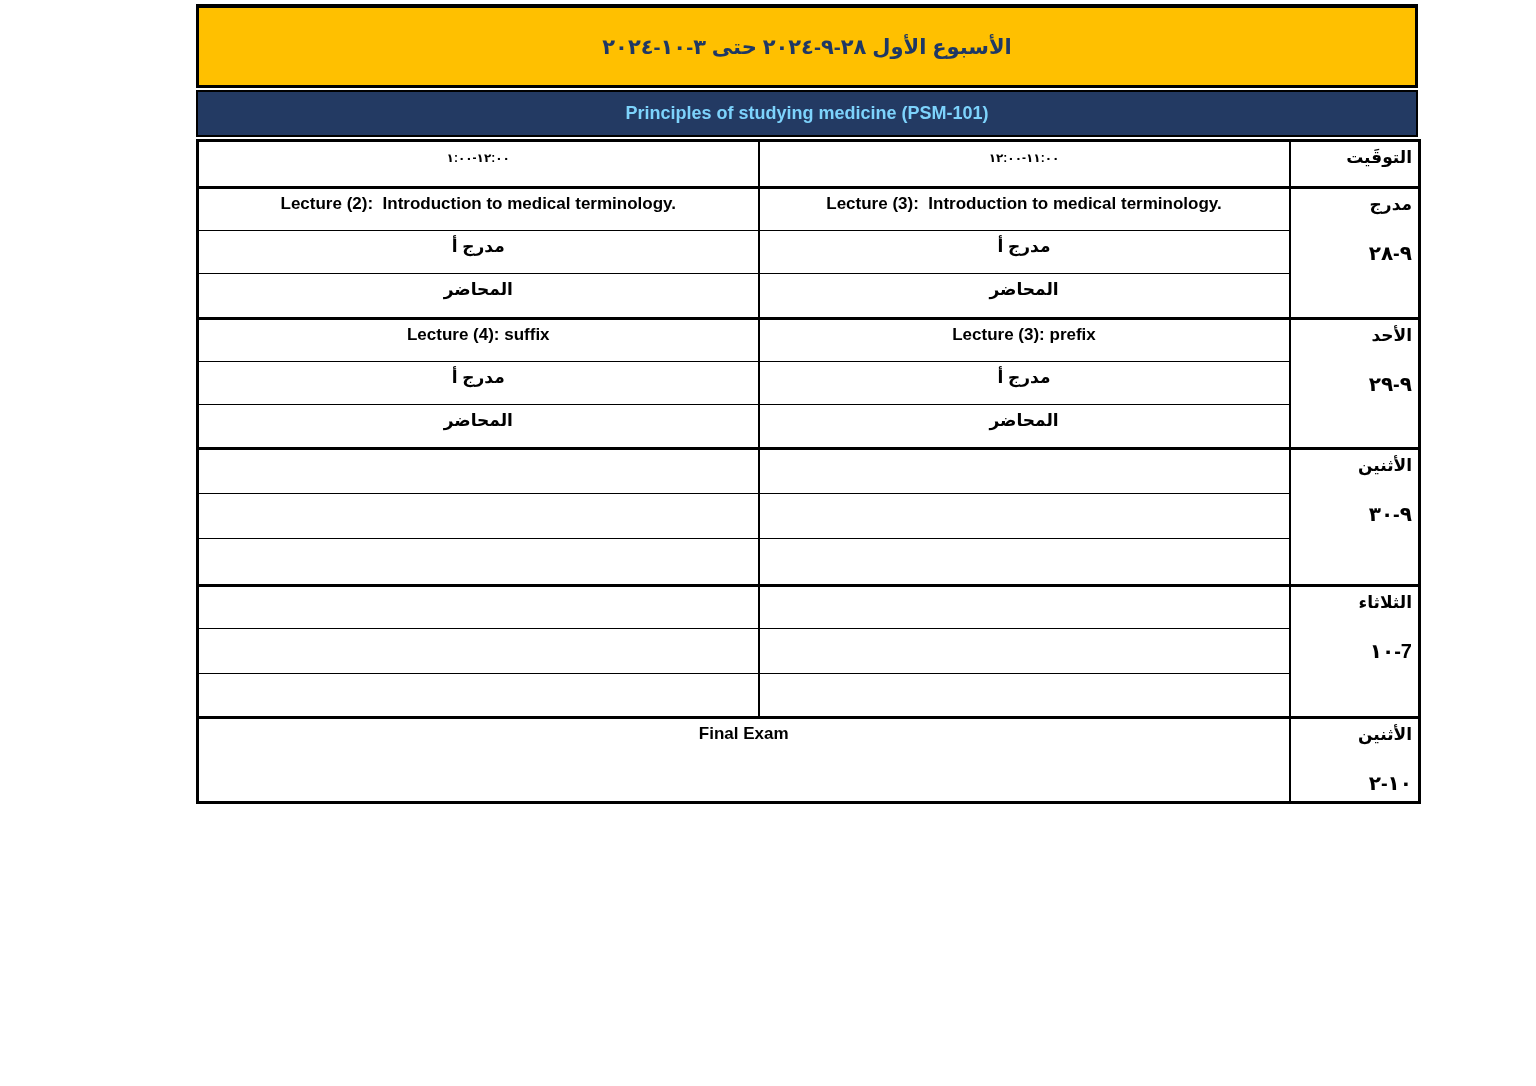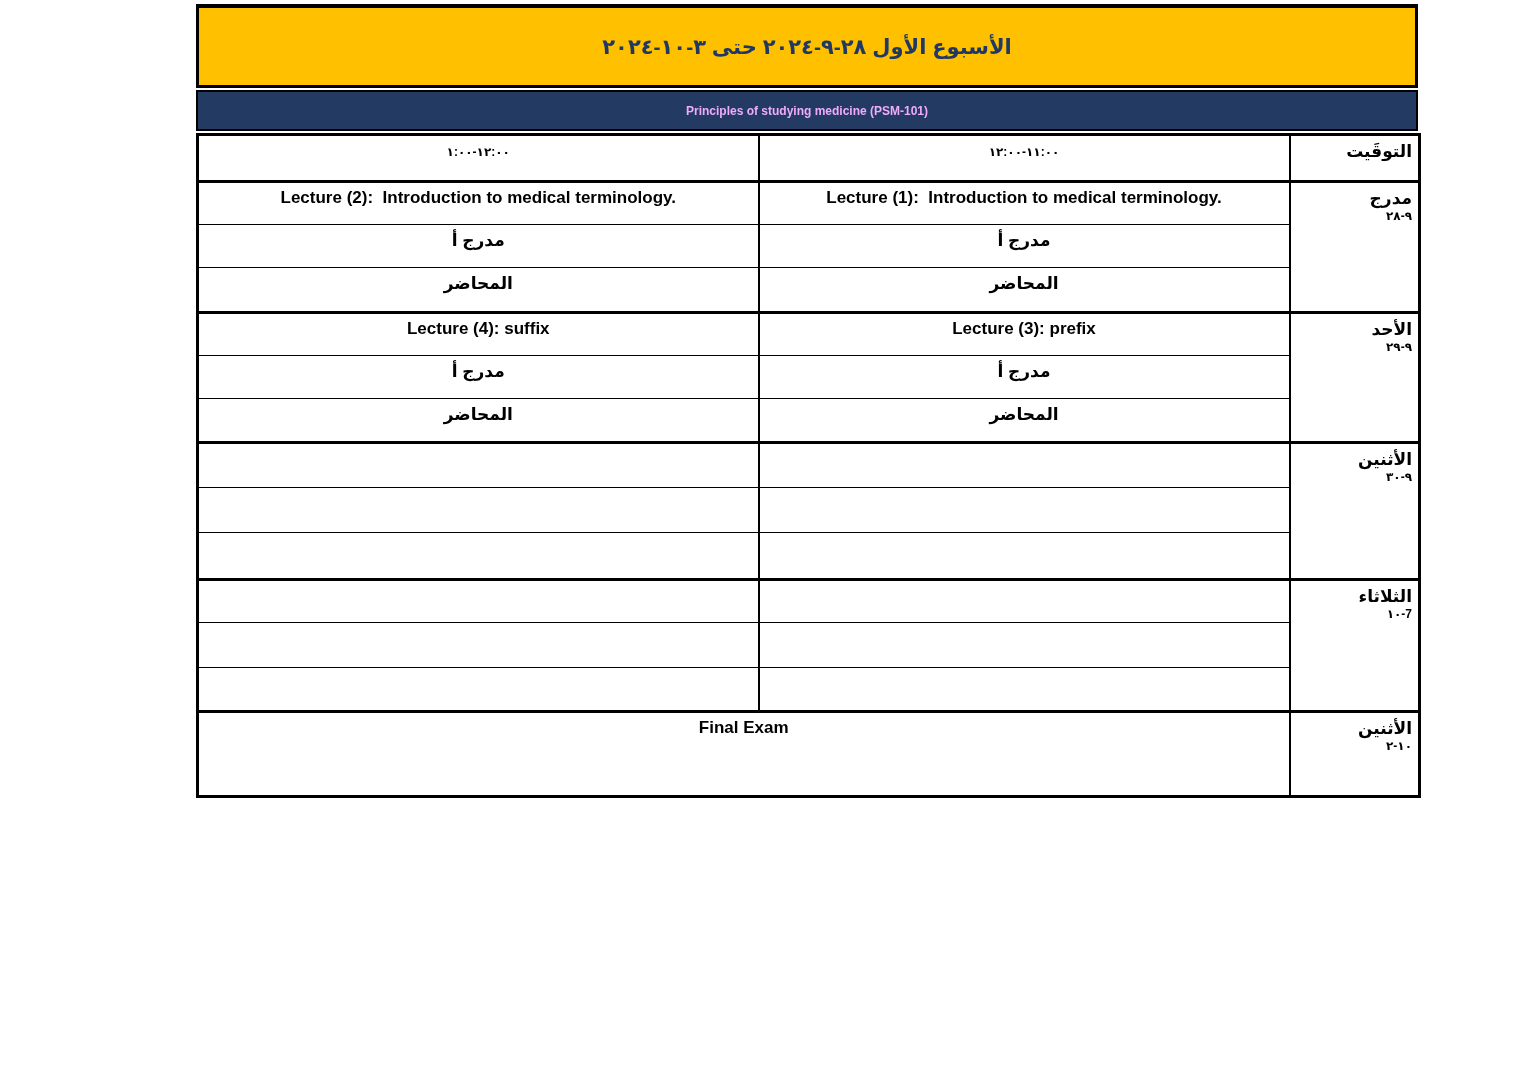--- a/index.html
+++ b/index.html
@@ -30,29 +30,29 @@
     align-items: center;
     justify-content: center;
     direction: rtl;
     color: #1F3864;
     font-weight: bold;
     font-size: 21px;
   }
   .band-course {
     box-sizing: border-box;
     margin-top: 2px;
-    height: 41px;
+    height: 47px;
     background: #233A63;
     border: 2px solid #000;
     display: flex;
     align-items: center;
     justify-content: center;
-    color: #f0abfc;
+    color: #7dd3fc;
     font-weight: bold;
-    font-size: 12px;
+    font-size: 18px;
   }
   table.sched {
     margin-top: 2px;
     width: 1222px;
     border-collapse: collapse;
     table-layout: fixed;
     font-weight: bold;
   }
   table.sched td {
     box-sizing: border-box;
@@ -73,21 +73,21 @@
     padding-left: 9px;
     font-size: 17px;
   }
   .num {
     direction: ltr;
     unicode-bidi: isolate;
     display: inline-block;
     letter-spacing: 2px;
   }
   .day-cell { text-align: right; padding-right: 9px; font-size: 18px; }
-  .day-date { font-size: 12px; }
+  .day-date { margin-top: 26px; font-size: 20px; }
   .timing-cell { text-align: right; padding-right: 9px; font-size: 18px; }
   .time-val { font-size: 12px; }
   .final-cell { text-align: center; font-size: 18px; }
   .r47 { height: 47px; }
   .r45 { height: 45px; }
   .r44 { height: 44px; }
   .r43 { height: 43px; }
   .r85 { height: 85px; }
 </style>
 </head>
@@ -121,21 +121,21 @@
       <td class="c">
         <span class="num time-val">١٢:٠٠-١:٠٠</span>
       </td>
     </tr>
 
     <tr class="block-top r43">
       <td class="day-cell" rowspan="3">
         <div>مدرج</div>
         <div class="day-date"><span class="num">٩-٢٨</span></div>
       </td>
-      <td class="lec"><span>Lecture (1):  Introduction to medical terminology.</span></td>
+      <td class="lec"><span>Lecture (3):  Introduction to medical terminology.</span></td>
       <td class="lec"><span>Lecture (2):  Introduction to medical terminology.</span></td>
     </tr>
     <tr class="r43">
       <td class="c"><span>مدرج أ</span></td>
       <td class="c"><span>مدرج أ</span></td>
     </tr>
     <tr class="r45">
       <td class="c"><span>المحاضر</span></td>
       <td class="c"><span>المحاضر</span></td>
     </tr>

